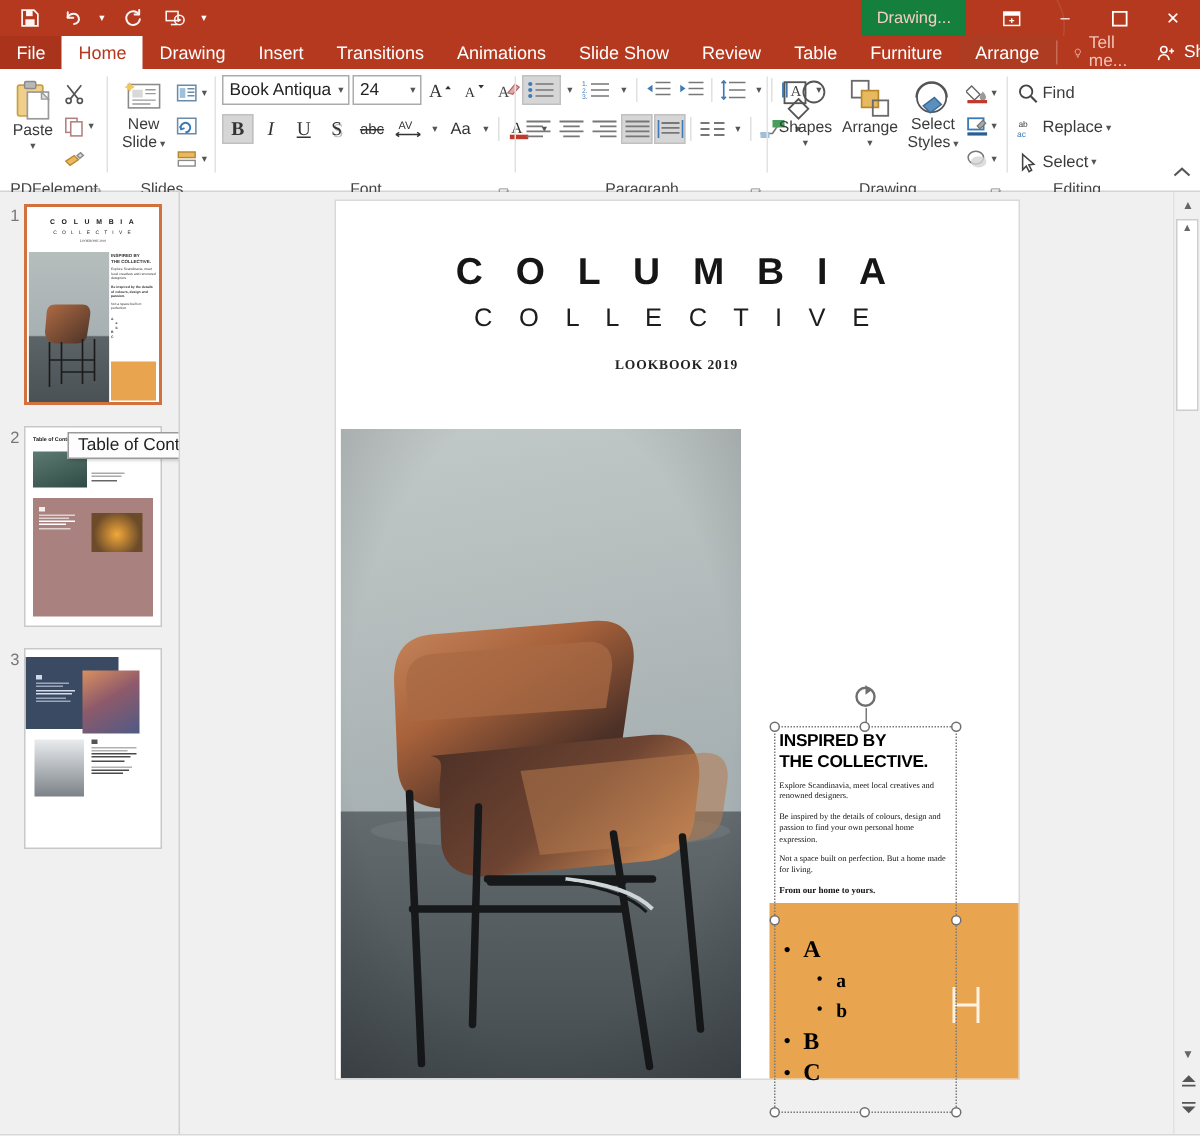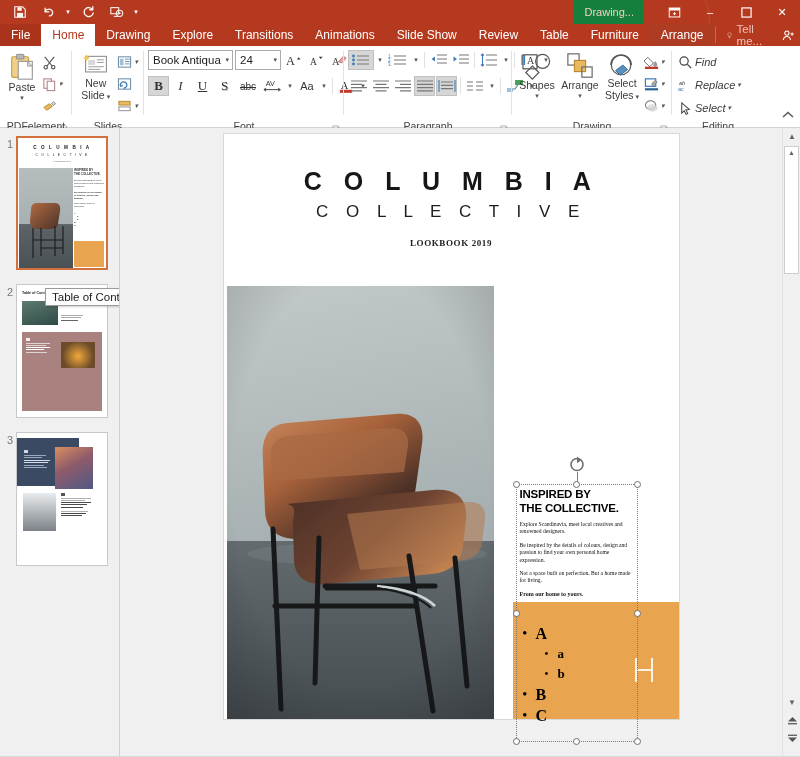--- a/index.html
+++ b/index.html
@@ -58,21 +58,21 @@
   .grp .lbl{ font-size:10.5px; color:#444; text-align:center; height:14px; line-height:14px;}
   .grp .sep{ position:absolute; right:0; top:5px; bottom:18px; width:1px; background:#e2e2e2;}
   .dlg{ position:absolute; right:3px; bottom:1px; width:9px;height:9px; opacity:.55;}
   .bigbtn{
     width:46px; display:flex; flex-direction:column; align-items:center; justify-content:flex-start;
     font-size:10.5px; color:#3b3b3b; padding-top:3px; cursor:default;
   }
   .bigbtn .t{ line-height:11.5px; text-align:center; }
   .bigbtn .arr{ font-size:7px; line-height:8px; color:#555;}
   .smrow{ display:flex; flex-direction:column; gap:2px; padding-top:3px;}
-  .smbtn{ display:flex; align-items:center; gap:2px; height:20px; padding:0 2px; font-size:11px; color:#3b3b3b;font-style:italic;}
+  .smbtn{ display:flex; align-items:center; gap:2px; height:20px; padding:0 2px; font-size:11px; color:#3b3b3b;}
   .icn{ display:inline-flex; align-items:center; justify-content:center;}
   .cart{ font-size:7px; color:#555; }
   
   .fontgrp-r1{ display:flex; align-items:center; gap:2px; height:22px;}
   .fontgrp-r2{ display:flex; align-items:center; gap:1px; height:22px; margin-top:4px;}
   .combo{ height:20px; border:1px solid #ababab; background:#fff; display:flex; align-items:center;
     padding:0 3px 0 4px; font-size:11.5px; color:#222;}
   .combo .cv{ flex:1; overflow:hidden; white-space:nowrap;}
   .combo .cd{ font-size:7px; color:#555; padding-left:4px;}
   .fbtn{ width:21px; height:20px; display:flex; align-items:center; justify-content:center;
@@ -191,21 +191,21 @@
         </svg>
     </div>
     <div class="close">✕</div>
   </div>
 </div>
 
 <div class="tabsrow">
   <div class="tab file">File</div>
   <div class="tab active">Home</div>
   <div class="tab">Drawing</div>
-  <div class="tab">Explore</div>
+  <div class="tab">Insert</div>
   <div class="tab">Transitions</div>
   <div class="tab">Animations</div>
   <div class="tab">Slide Show</div>
   <div class="tab">Review</div>
   <div class="tab">Table</div>
   <div class="tab">Furniture</div>
   <div class="tab ctx">Arrange</div>
   <div class="right">
     <div class="tellme">
       <svg width="11" height="11" viewBox="0 0 16 16">

